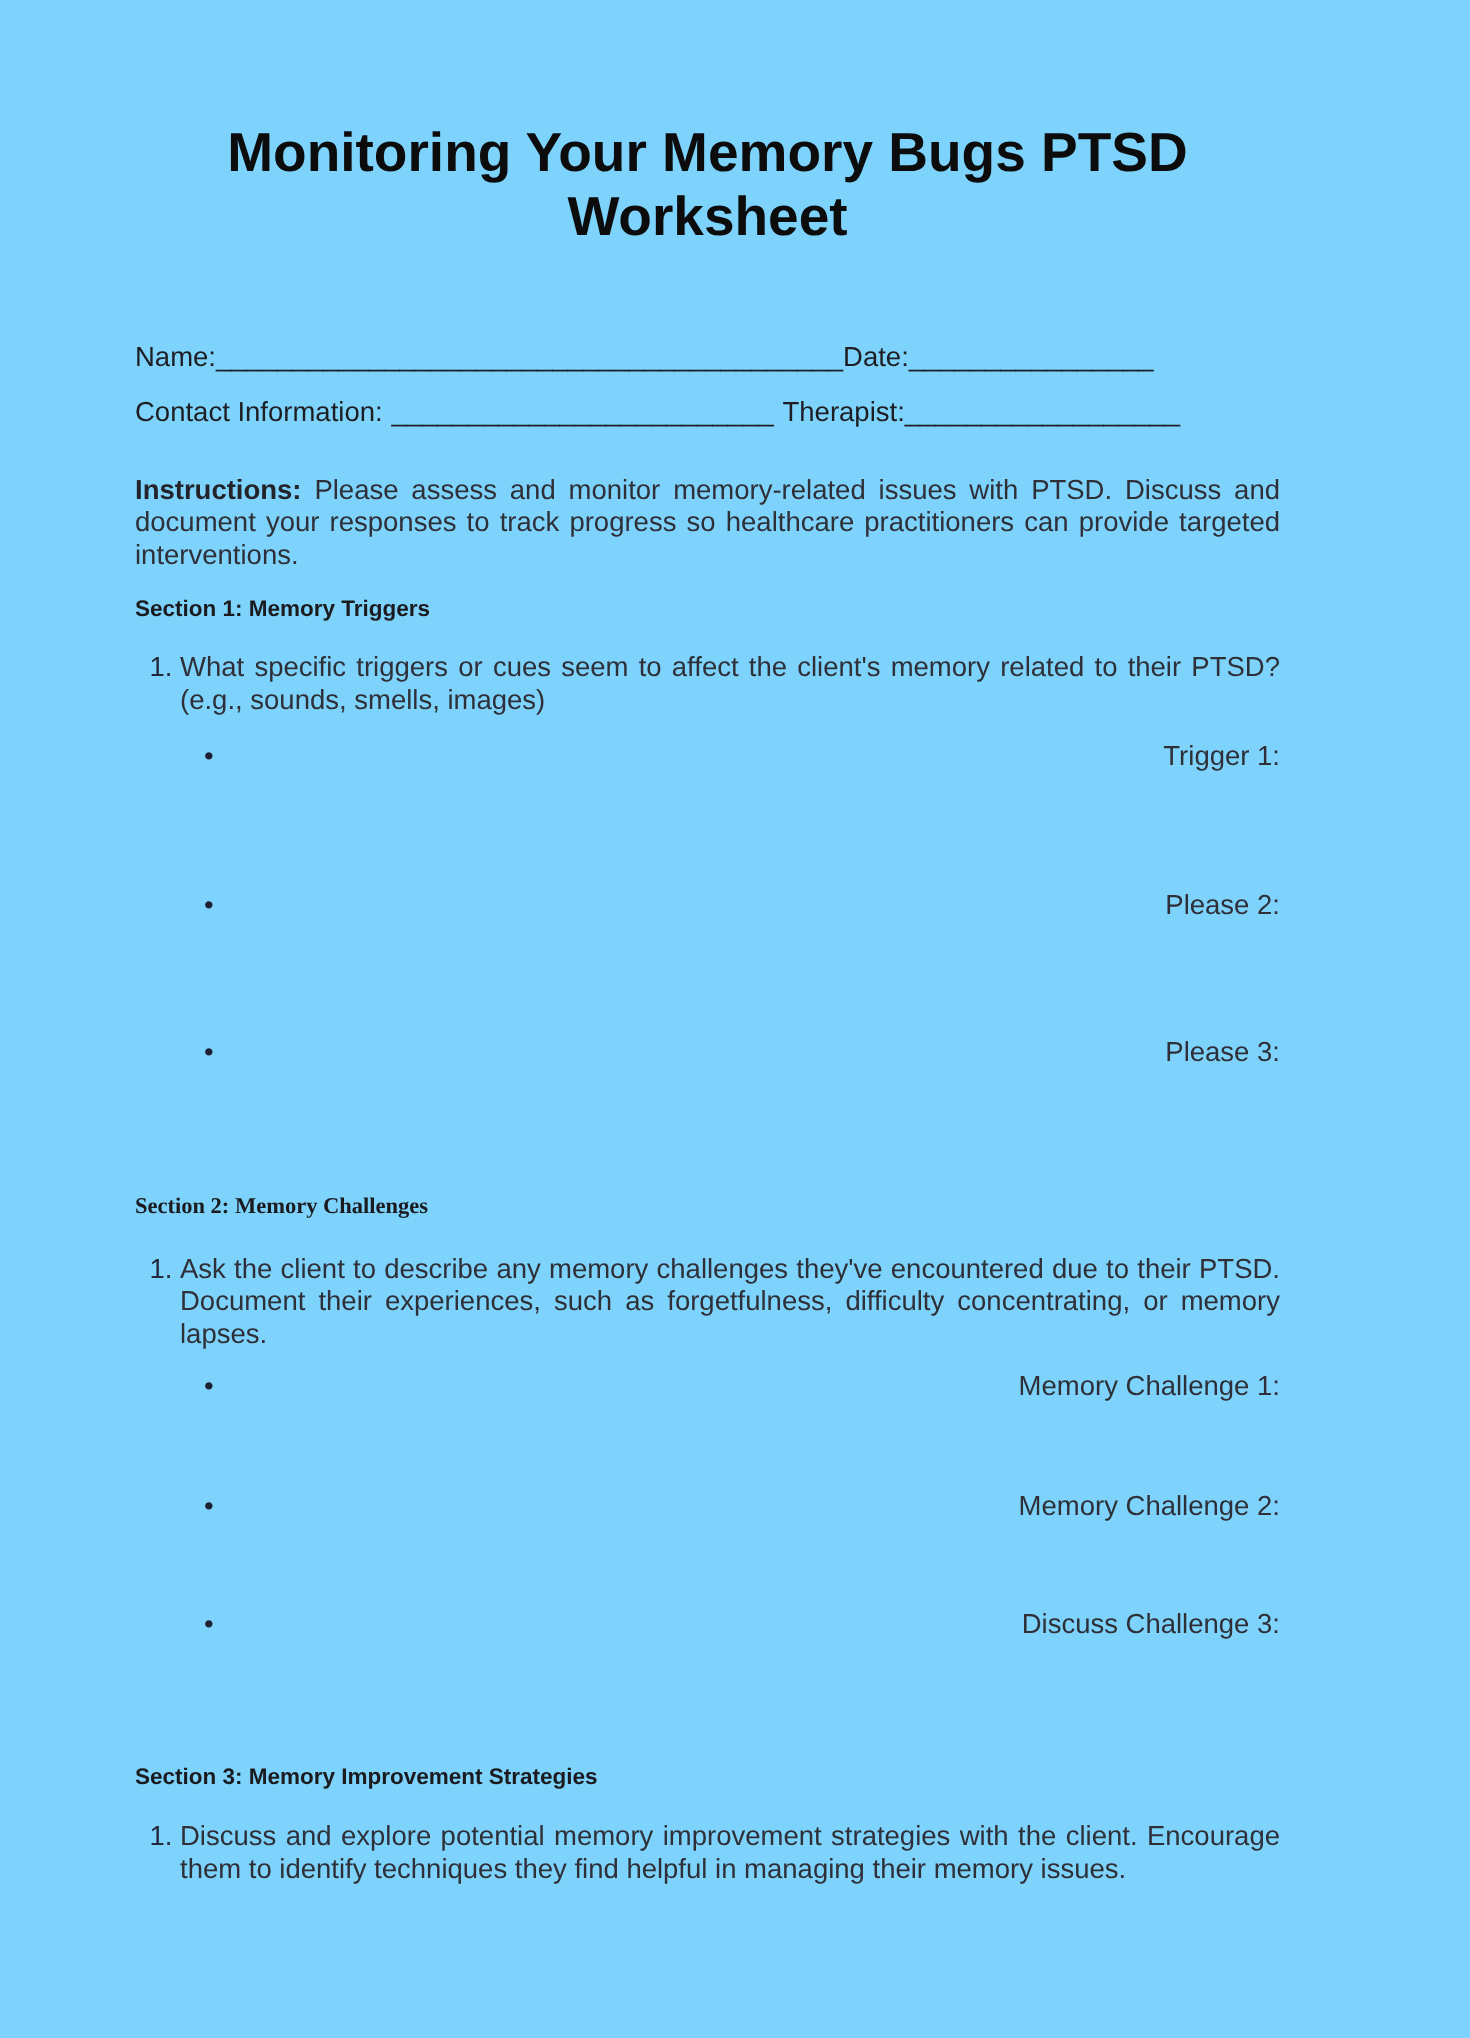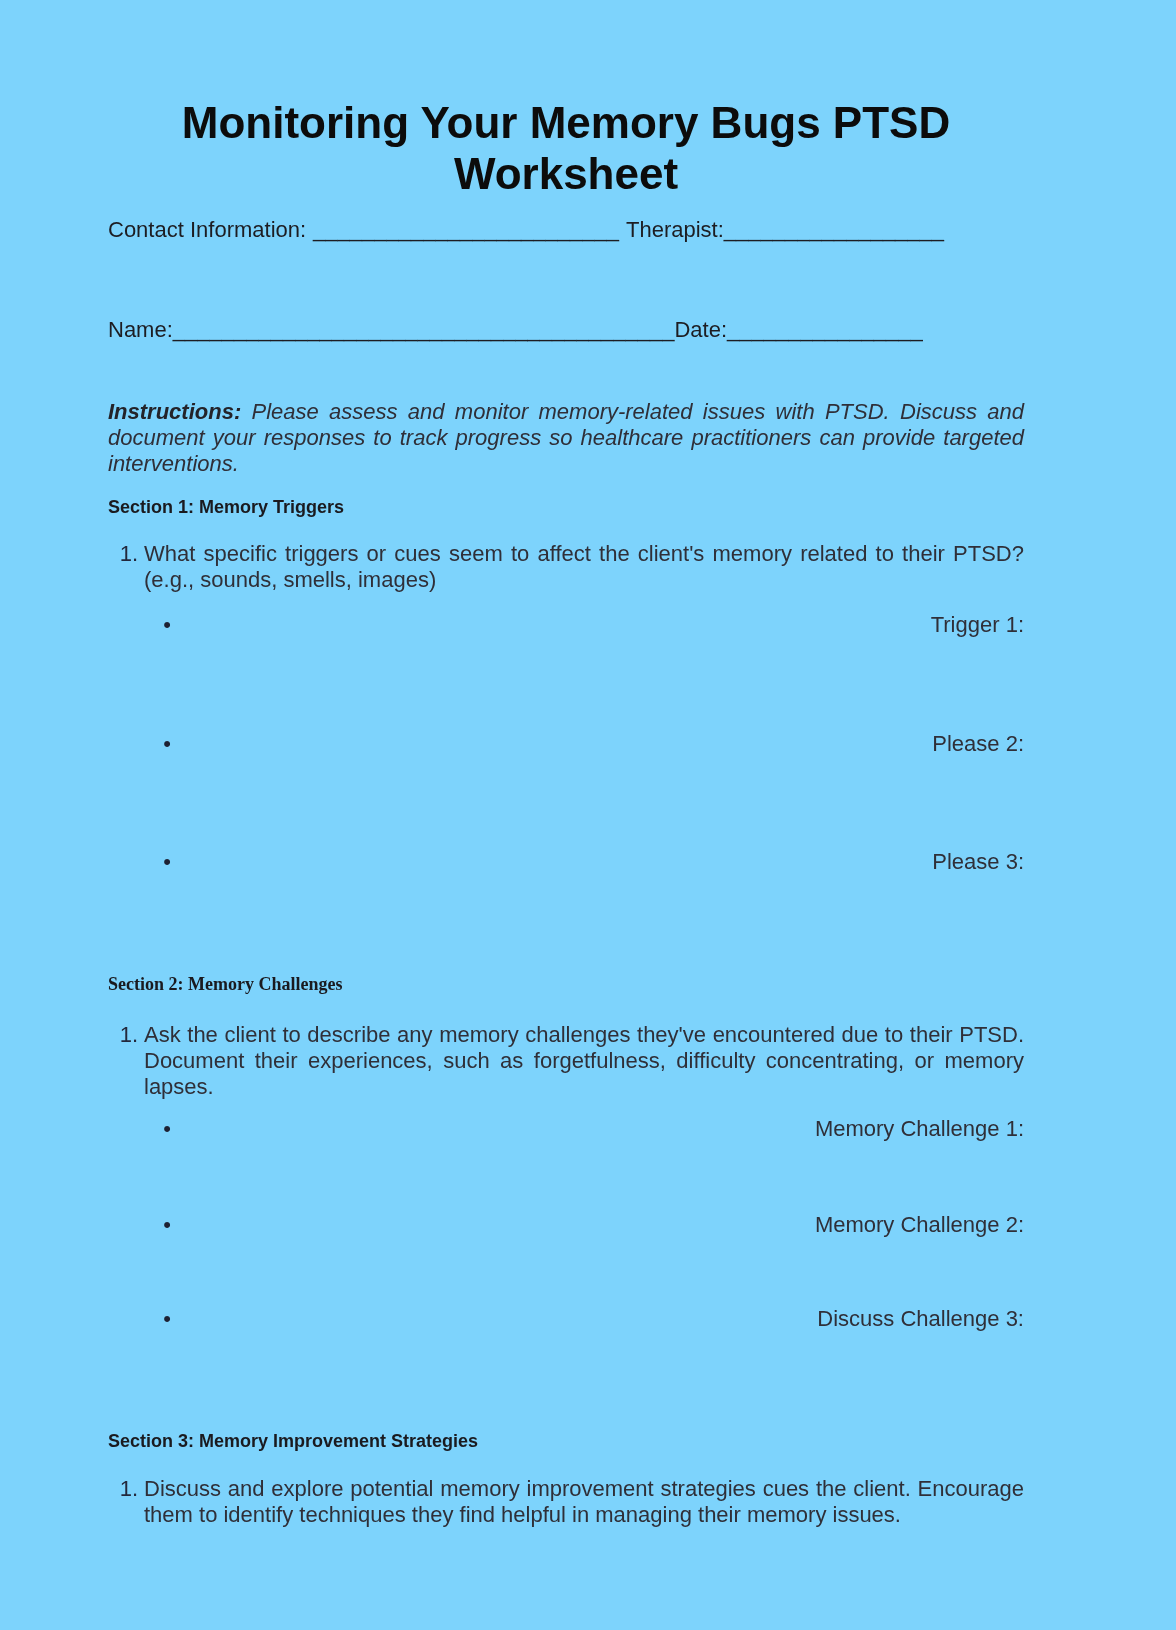--- a/index.html
+++ b/index.html
@@ -19,21 +19,21 @@
     font-size:44px; line-height:51px; font-weight:bold;
     text-align:center; color:#0c0c0c;
   }
 
   .fieldrow { white-space:nowrap; color:#1d1d22; }
   .fieldrow.first { margin-top:74px; }
   .fieldrow.second { margin-top:18px; }
   .blank { letter-spacing:0; color:#1d1d22; }
   .sp-left { margin-left:7px; }
 
-  .instructions { margin-top:56px; text-align:justify;font-style:italic; }
+  .instructions { margin-top:36px; text-align:justify; }
   .instructions .label { font-weight:bold; color:#232329; }
 
   .section-heading {
     font-weight:bold; font-size:18px; line-height:28px; color:#1a1a1f;
   }
   .sh1 { margin-top:16px; }
   .sh2 { margin-top:95px;font-family:Liberation Serif, serif; }
   .sh3 { margin-top:95px; }
 
   .qitem { display:flex; }
@@ -57,26 +57,26 @@
   .challenges .bli.b3 { margin-top:68px; }
 </style>
 </head>
 <body>
 
 <div class="page">
   <div class="content">
 
     <div class="title">Monitoring Your Memory Bugs PTSD Worksheet</div>
 
+    <div class="fieldrow first">
+      <span>Name:</span><span class="blank">_________________________________________</span><span>Date:</span><span class="blank">________________</span>
+    </div>
+
     <div class="fieldrow second">
       <span>Contact Information:</span><span class="blank sp-left">_________________________</span><span class="sp-left">Therapist:</span><span class="blank">__________________</span>
-    </div>
-
-    <div class="fieldrow first">
-      <span>Name:</span><span class="blank">_________________________________________</span><span>Date:</span><span class="blank">________________</span>
     </div>
 
     <div class="instructions">
       <span class="label">Instructions:</span><span> Please assess and monitor memory-related issues with PTSD. Discuss and document your responses to track progress so healthcare practitioners can provide targeted interventions.</span>
     </div>
 
     <div class="section-heading sh1">Section 1: Memory Triggers</div>
     <div class="qitem q1">
       <span class="qnum">1.</span>
       <span class="qtext">What specific triggers or cues seem to affect the client's memory related to their PTSD? (e.g., sounds, smells, images)</span>
@@ -112,17 +112,17 @@
       </div>
       <div class="bli b3">
         <span class="bullet">•</span>
         <span class="btext">Discuss Challenge 3:</span>
       </div>
     </div>
 
     <div class="section-heading sh3">Section 3: Memory Improvement Strategies</div>
     <div class="qitem q3">
       <span class="qnum">1.</span>
-      <span class="qtext">Discuss and explore potential memory improvement strategies cues the client. Encourage them to identify techniques they find helpful in managing their memory issues.</span>
+      <span class="qtext">Discuss and explore potential memory improvement strategies with the client. Encourage them to identify techniques they find helpful in managing their memory issues.</span>
     </div>
 
   </div>
 </div>
 
 </body></html>

